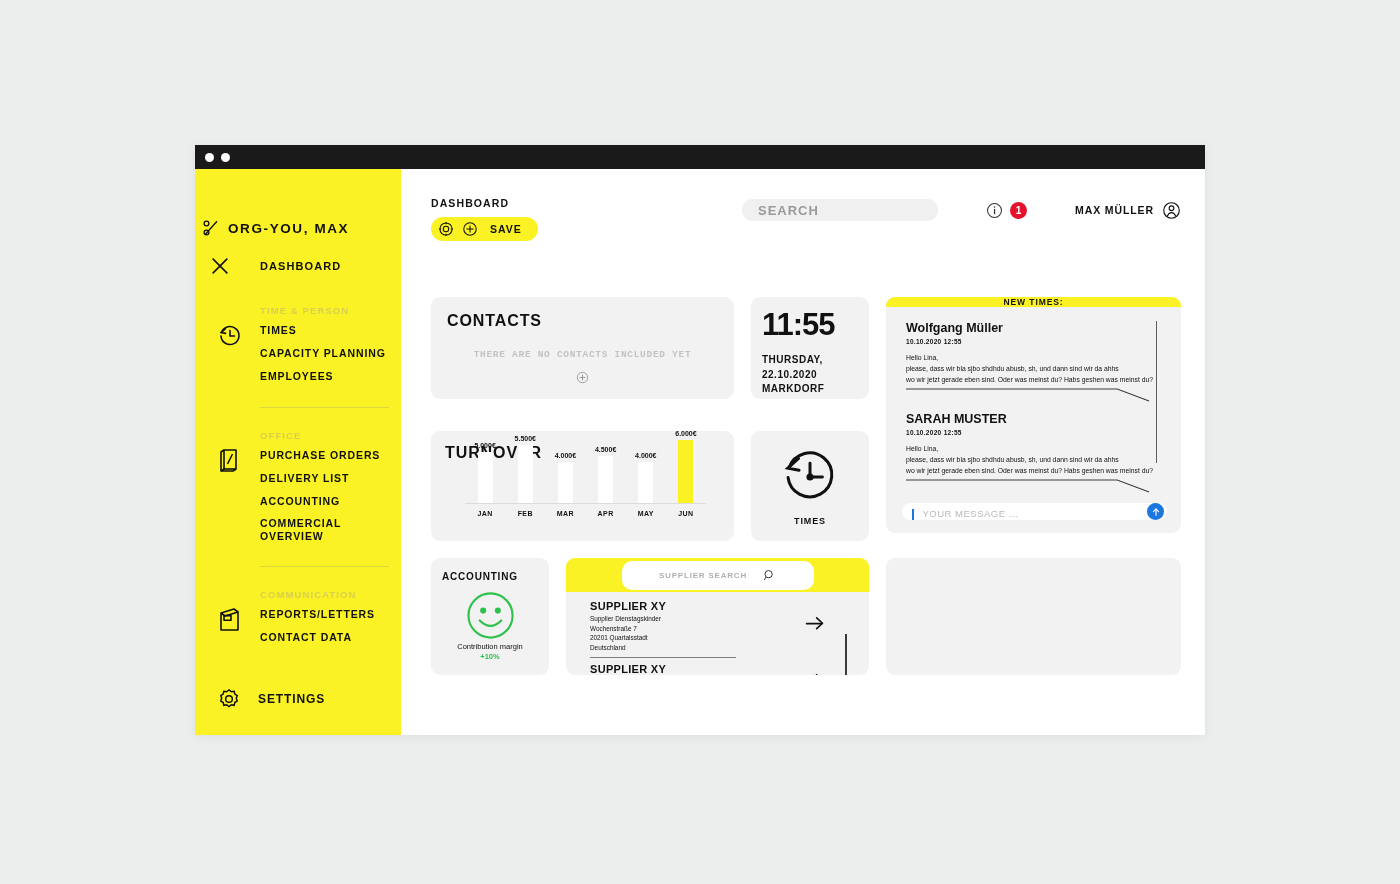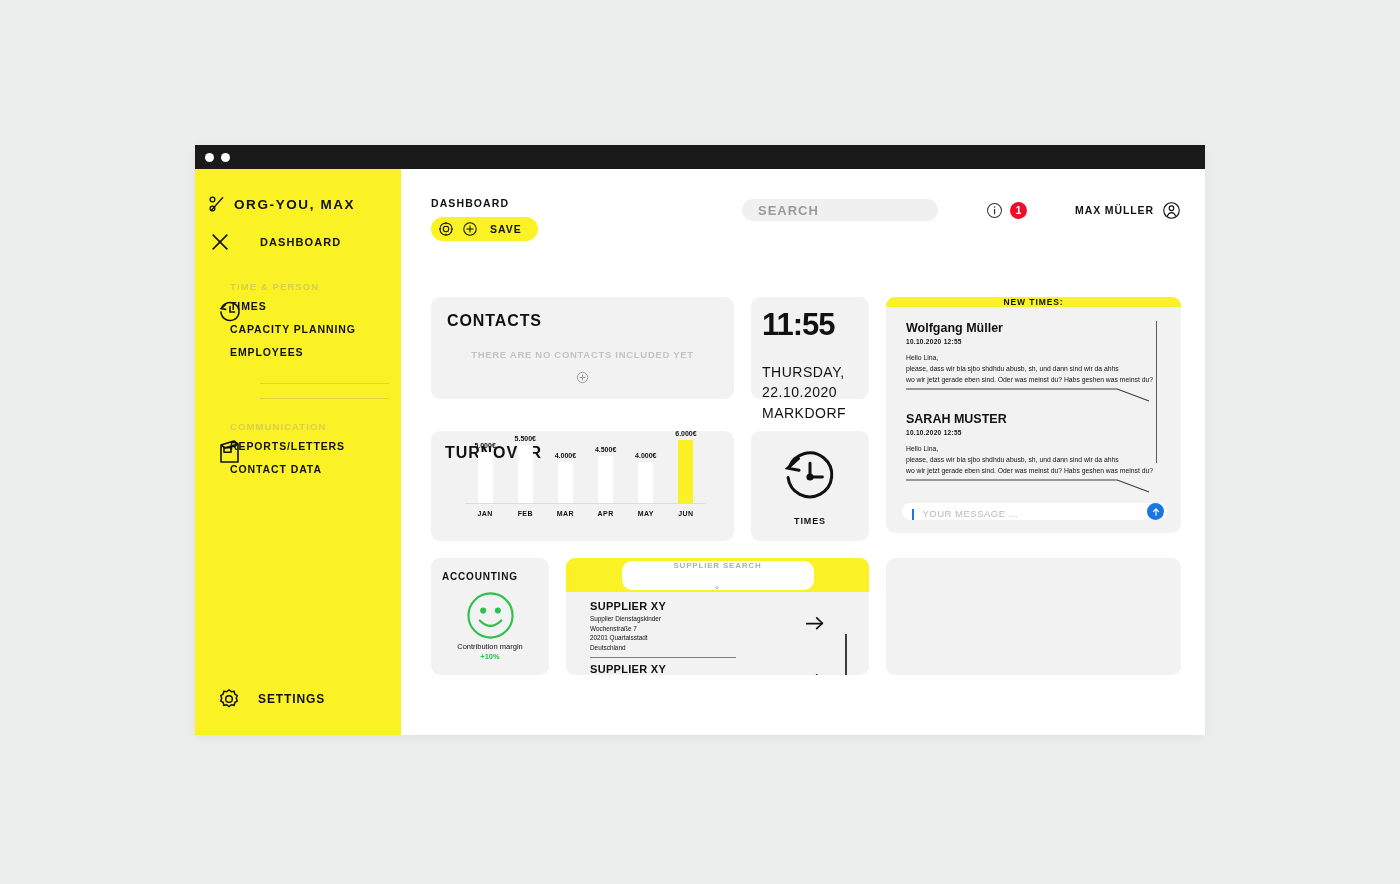--- a/index.html
+++ b/index.html
@@ -20,31 +20,31 @@
     height:24px;background:#1a1a1a;display:flex;align-items:center;padding-left:10px;gap:7px;
   }
   .tb-dot{width:9px;height:9px;border-radius:50%;background:#ffffff;}
   
   .app-body{display:flex;height:566px;}
   
   .sidebar{
     width:206px;background:#faf224;flex:none;position:relative;
     display:flex;flex-direction:column;
   }
-  .logo-row{display:flex;align-items:center;gap:8px;padding:26px 0 0 13px;}
+  .logo-row{display:flex;align-items:center;gap:8px;padding:26px 0 0 7px;margin-top:24px;}
   .logo-mark{width:18px;height:18px;flex:none;}
   .logo-text{
     font-size:13.5px;font-weight:700;letter-spacing:1.6px;color:#111;white-space:nowrap;
   }
   .close-row{display:flex;align-items:center;padding:18px 0 0 14px;}
   .close-x{width:22px;height:22px;flex:none;}
   .close-label{
     font-size:11px;font-weight:700;letter-spacing:1.1px;color:#111;margin-left:29px;
   }
-  .nav-group{margin-top:22px;position:relative;padding-left:35px;padding-right:12px;}
+  .nav-group{margin-top:22px;position:relative;padding-left:65px;padding-right:12px;}
   .nav-group.first{margin-top:28px;}
   .group-title{
     font-size:9.5px;font-weight:700;letter-spacing:1.1px;color:#d9cf4e;margin-bottom:7px;
   }
   .group-icon{position:absolute;left:22px;top:18px;width:26px;height:26px;}
   .nav-item{
     font-size:10.5px;font-weight:700;letter-spacing:.9px;color:#111;
     line-height:1.35;margin-bottom:9px;cursor:pointer;
   }
   .nav-item.two-line{line-height:1.25;}
@@ -87,27 +87,27 @@
   .row{display:flex;gap:17px;margin-bottom:17px;}
   .card{background:#f2f2f2;border-radius:9px;box-sizing:border-box;}
   .col-a{width:303px;flex:none;}
   .col-b{width:118px;flex:none;}
   .col-c{flex:1;}
   .card-title{font-size:16px;font-weight:700;letter-spacing:.9px;color:#111;}
   
   .contacts{height:102px;padding:15px 16px;position:relative;}
   .contacts-empty{
     position:absolute;left:0;right:0;top:52px;text-align:center;
-    font-size:9.5px;font-weight:700;letter-spacing:.7px;color:#c3c3c3;
+    font-size:9.5px;font-weight:700;letter-spacing:.7px;color:#c3c3c3;font-family:Liberation Mono, monospace;
   }
   .plus-circle{display:block;margin:4px auto 0;width:13px;height:13px;}
   
   .clockcard{height:102px;padding:12px 11px;box-sizing:border-box;}
   .clock-time{font-size:31px;font-weight:700;letter-spacing:-1px;color:#111;line-height:1;}
-  .clock-meta{margin-top:22px;font-size:14px;font-weight:400;letter-spacing:.5px;color:#111;line-height:1.45;}
+  .clock-meta{margin-top:13px;font-size:10px;font-weight:700;letter-spacing:.5px;color:#111;line-height:1.45;}
   
   .chatcard{background:#f2f2f2;border-radius:9px;overflow:hidden;height:236px;display:flex;flex-direction:column;}
   .chat-head{
     background:#faf224;height:22px;display:flex;align-items:center;justify-content:center;
     font-size:8.5px;font-weight:700;letter-spacing:.9px;color:#111;
   }
   .chat-body{flex:1;position:relative;padding:14px 16px 0 20px;}
   .chat-rail{position:absolute;right:24px;top:14px;bottom:40px;width:1.5px;background:#5d5d5d;}
   .msg{position:relative;margin-bottom:10px;}
   .msg-name{font-size:12.5px;font-weight:700;color:#111;line-height:1.2;}
@@ -145,21 +145,21 @@
   .perfcard{width:118px;height:117px;padding:13px 11px 0;box-sizing:border-box;text-align:center;}
   .perf-title{font-size:10px;font-weight:700;letter-spacing:.8px;color:#111;text-align:left;}
   .smiley{margin:9px auto 0;display:block;}
   .perf-cap{font-size:7.5px;color:#111;margin-top:2px;}
   .perf-val{font-size:7.5px;font-weight:700;color:#2ec14b;margin-top:1px;}
   
   .suppliercard{width:303px;height:117px;background:#f2f2f2;border-radius:9px;overflow:hidden;position:relative;flex:none;}
   .supplier-head{background:#faf224;height:34px;display:flex;align-items:center;justify-content:center;}
   .supplier-search{
     width:192px;height:29px;background:#fff;border-radius:10px;display:flex;align-items:center;
-    justify-content:center;gap:16px;padding:0 10px;box-sizing:border-box;flex-direction:column;
+    justify-content:center;gap:16px;padding:0 10px;box-sizing:border-box;
   }
   .supplier-search-ph{font-size:8px;font-weight:700;letter-spacing:.8px;color:#b0b0b0;}
   .supplier-list{position:relative;padding:8px 0 0 24px;}
   .sup-row{display:flex;align-items:flex-start;padding-right:40px;position:relative;}
   .sup-name{font-size:11px;font-weight:700;letter-spacing:.3px;color:#111;}
   .sup-lines{font-size:6.4px;color:#111;line-height:1.5;margin-top:2px;}
   .sup-arrow{position:absolute;right:44px;top:14px;}
   .sup-div{height:1px;background:#7e7e7e;width:146px;margin:5px 0 5px 0;}
   .sup-rail{position:absolute;right:22px;top:42px;height:66px;width:2px;background:#3c3c3c;}
   .emptycard{flex:1;height:117px;}
@@ -207,20 +207,35 @@
             <polyline points="13,7.6 13,13 17.6,13"></polyline>
           </g>
         </svg>
         <div class="group-title">TIME &amp; PERSON</div>
         <div class="nav-item">TIMES</div>
         <div class="nav-item">CAPACITY PLANNING</div>
         <div class="nav-item">EMPLOYEES</div>
       </div>
       <div class="nav-sep"></div>
 
+      <div class="nav-group">
+        <svg class="group-icon" viewBox="0 0 26 26">
+          <g stroke="#111" stroke-width="1.6" fill="none" stroke-linejoin="round">
+            <path d="M4 4 L7 2 L19 2 L19 21 L16 23 L4 23 Z"></path>
+            <polyline points="7,2 7,21 4,23"></polyline>
+            <line x1="7" y1="21" x2="19" y2="21"></line>
+            <line x1="15.5" y1="6" x2="10.5" y2="16"></line>
+          </g>
+        </svg>
+        <div class="group-title">OFFICE</div>
+        <div class="nav-item">PURCHASE ORDERS</div>
+        <div class="nav-item">DELIVERY LIST</div>
+        <div class="nav-item">ACCOUNTING</div>
+        <div class="nav-item two-line" style="max-width:82px;">COMMERCIAL OVERVIEW</div>
+      </div>
       <div class="nav-sep"></div>
 
       <div class="nav-group">
         <svg class="group-icon" viewBox="0 0 26 26">
           <g stroke="#111" stroke-width="1.6" fill="none" stroke-linejoin="round">
             <path d="M4 6 L17 2 L21 5 L21 23 L4 23 Z"></path>
             <polyline points="4,6 8,9 21,5"></polyline>
             <rect x="7" y="8.6" width="7" height="4.6"></rect>
           </g>
         </svg>

